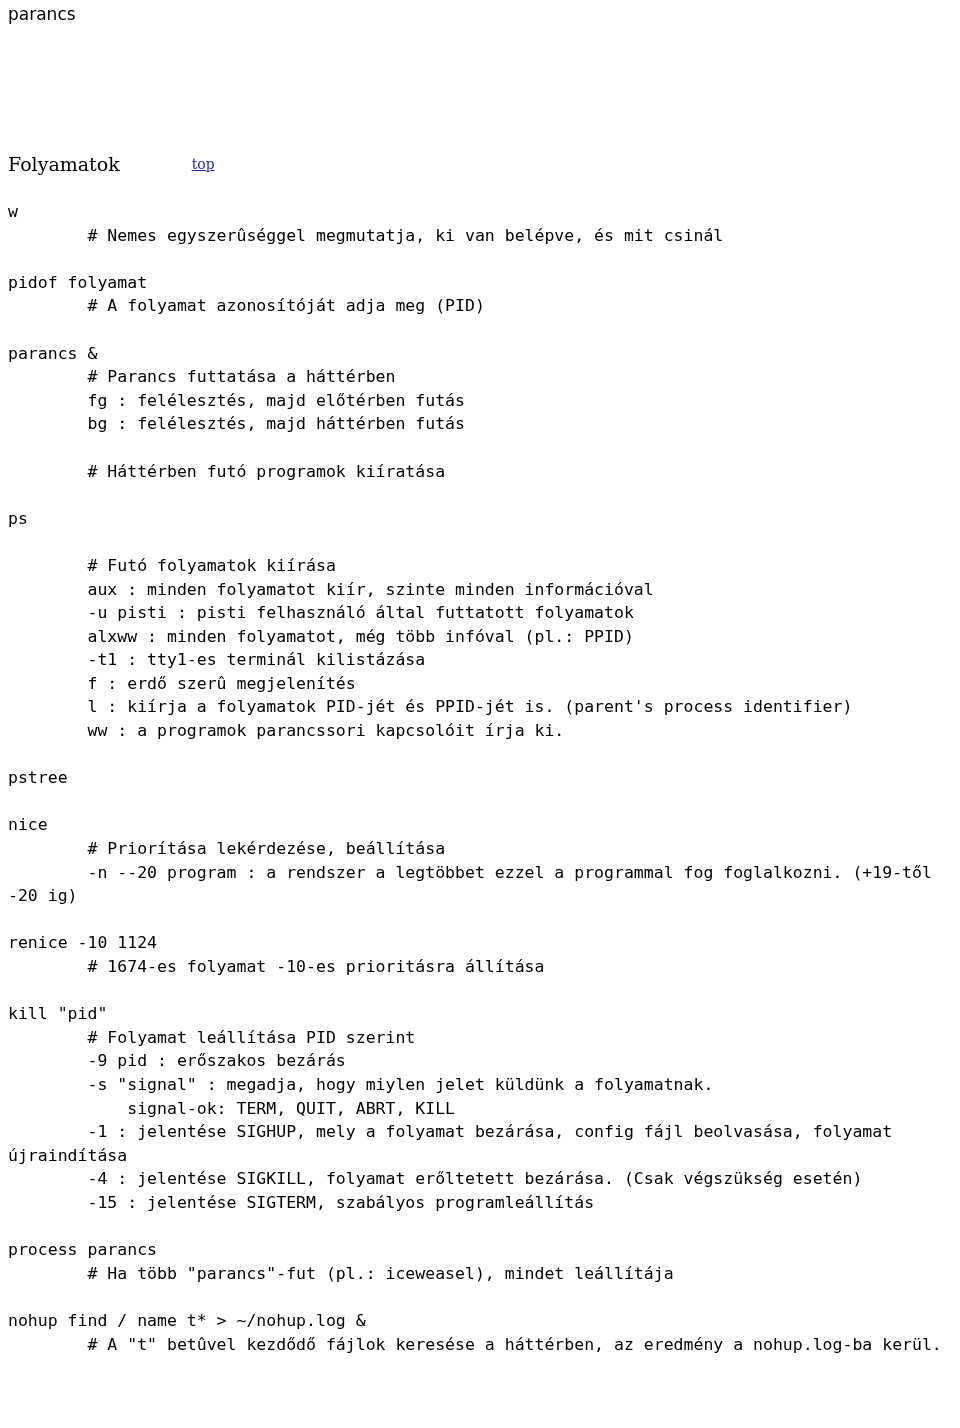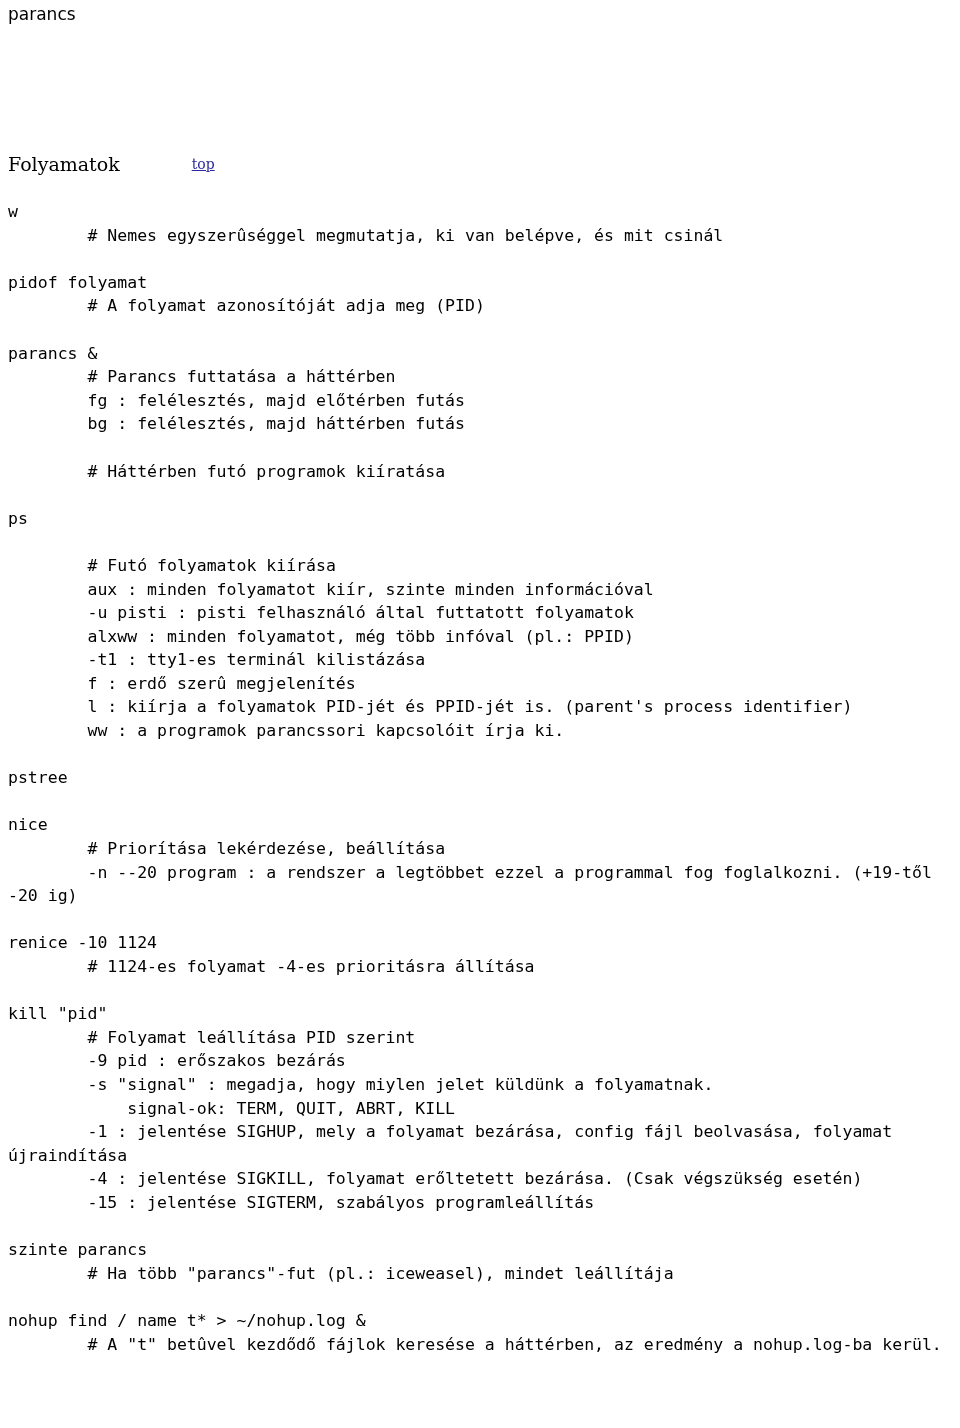--- a/index.html
+++ b/index.html
@@ -120,31 +120,31 @@
       <div class="line wrap">        l : kiírja a folyamatok PID-jét és PPID-jét is. (parent's process identifier)</div>
       <div class="line wrap">        ww : a programok parancssori kapcsolóit írja ki.</div>
       <div class="line blank">&nbsp;</div>
       <div class="line wrap">pstree</div>
       <div class="line blank">&nbsp;</div>
       <div class="line wrap">nice</div>
       <div class="line wrap">        # Priorítása lekérdezése, beállítása</div>
       <div class="line wrap">        -n --20 program : a rendszer a legtöbbet ezzel a programmal fog foglalkozni. (+19-től -20 ig)</div>
       <div class="line blank">&nbsp;</div>
       <div class="line wrap">renice -10 1124</div>
-      <div class="line wrap">        # 1124-es folyamat -4-es prioritásra állítása</div>
+      <div class="line wrap">        # 1674-es folyamat -10-es prioritásra állítása</div>
       <div class="line blank">&nbsp;</div>
       <div class="line wrap">kill "pid"</div>
       <div class="line wrap">        # Folyamat leállítása PID szerint</div>
       <div class="line wrap">        -9 pid : erőszakos bezárás</div>
       <div class="line wrap">        -s "signal" : megadja, hogy miylen jelet küldünk a folyamatnak.</div>
       <div class="line wrap">            signal-ok: TERM, QUIT, ABRT, KILL</div>
       <div class="line wrap">        -1 : jelentése SIGHUP, mely a folyamat bezárása, config fájl beolvasása, folyamat újraindítása</div>
       <div class="line wrap">        -4 : jelentése SIGKILL, folyamat erőltetett bezárása. (Csak végszükség esetén)</div>
       <div class="line wrap">        -15 : jelentése SIGTERM, szabályos programleállítás</div>
       <div class="line blank">&nbsp;</div>
-      <div class="line wrap">szinte parancs</div>
+      <div class="line wrap">process parancs</div>
       <div class="line wrap">        # Ha több "parancs"-fut (pl.: iceweasel), mindet leállítája</div>
       <div class="line blank">&nbsp;</div>
       <div class="line wrap">nohup find / name t* &gt; ~/nohup.log &amp;</div>
       <div class="line wrap">        # A "t" betûvel kezdődő fájlok keresése a háttérben, az eredmény a nohup.log-ba kerül.</div>
     </div>
 
 </div>
 
 </body></html>

